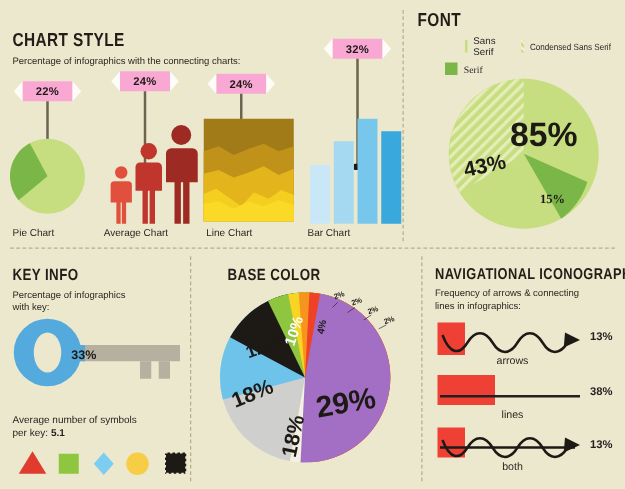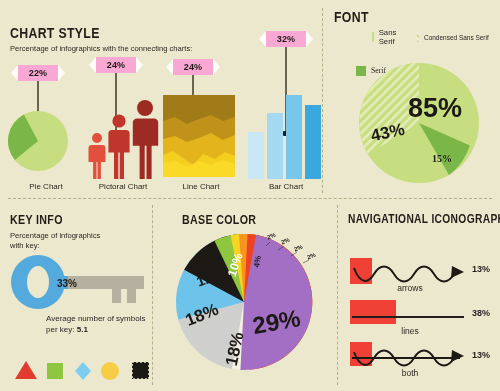--- a/index.html
+++ b/index.html
@@ -34,21 +34,21 @@
   
   .flag{position:absolute;height:16px;background:#f9a8d4;display:flex;align-items:center;
         justify-content:center;font-size:9px;font-weight:bold;letter-spacing:.2px;color:#1d1a16;}
   .flag:before{content:"";position:absolute;left:-7px;top:0;border-top:8px solid transparent;
         border-bottom:8px solid transparent;border-right:7px solid #fdfcf7;}
   .flag:after{content:"";position:absolute;right:-7px;top:0;border-top:8px solid transparent;
         border-bottom:8px solid transparent;border-left:7px solid #fdfcf7;}
   .stem{position:absolute;width:1.5px;background:#6b6450;}
   .stem-dot{position:absolute;width:5px;height:5px;background:#1d1a16;border-radius:1px;}
 
-  .chart-caption{position:absolute;font-size:8px;color:#2b2720;text-align:center;white-space:nowrap;}
+  .chart-caption{position:absolute;font-size:8px;color:#2b2720;text-align:left;white-space:nowrap;}
   svg{display:block;overflow:visible;}
 </style>
 </head>
 <body>
 
 <div class="divider div-v" style="left:322px;top:8px;height:185px;"></div>
 <div class="divider div-h" style="left:8px;top:198px;width:484px;"></div>
 <div class="divider div-v" style="left:152px;top:205px;height:180px;"></div>
 <div class="divider div-v" style="left:337px;top:205px;height:180px;"></div>
 
@@ -78,21 +78,21 @@
       </g>
       <g fill="#c0352c">
         <circle cx="36" cy="30" r="6.6"></circle>
         <path d="M29 39 h14 a3.6 3.6 0 0 1 3.6 3.6 v19 h-5.6 v26.4 h-4.3 v-26.4 h-1.4 v26.4 h-4.3 v-26.4 h-5.6 v-19 a3.6 3.6 0 0 1 3.6 -3.6 z"></path>
       </g>
       <g fill="#9e2b23">
         <circle cx="62" cy="17" r="8"></circle>
         <path d="M53 27.5 h18 a4.2 4.2 0 0 1 4.2 4.2 v23 h-6.6 v33.3 h-5.1 v-33.3 h-1.8 v33.3 h-5.1 v-33.3 h-6.8 v-23 a4.2 4.2 0 0 1 4.2 -4.2 z"></path>
       </g>
     </svg>
-    <div class="chart-caption" style="left:0;top:125px;width:80px;">Pictoral Chart</div>
+    <div class="chart-caption" style="left:0;top:125px;width:80px;">Average Chart</div>
   </div>
 
   <div style="position:absolute;left:155px;top:33px;width:72px;height:145px;">
     <div class="flag" style="left:8px;top:2px;width:40px;">24%</div>
     <div class="stem" style="left:27px;top:18px;height:64px;"></div>
     <div class="stem-dot" style="left:25px;top:80px;"></div>
     <svg width="72" height="82" viewBox="0 0 72 82" style="position:absolute;left:-2px;top:38px;">
       <rect x="0" y="0" width="72" height="82" fill="#a07b17"></rect>
       <path d="M0 26 L12 22 L24 29 L36 24 L48 20 L60 26 L72 22 L72 82 L0 82 Z" fill="#c1921a"></path>
       <path d="M0 44 L12 41 L24 47 L36 43 L48 38 L60 45 L72 40 L72 82 L0 82 Z" fill="#e3b41c"></path>
@@ -119,21 +119,21 @@
 <div class="panel" style="left:334px;top:8px;width:160px;height:182px;">
   <div class="sec-title" style="font-size:15px;">FONT</div>
 
   <div style="position:absolute;left:22px;top:20px;width:140px;">
     <div style="display:flex;align-items:center;gap:5px;padding-left:16px;">
       <span style="width:10px;height:10px;background:#c6de7f;display:inline-block;"></span>
       <span style="font-size:7.8px;">Sans Serif</span>
       <span style="width:10px;height:10px;display:inline-block;margin-left:16px;background:repeating-linear-gradient(45deg,#c6de7f 0 2px,#f2f0dd 2px 4px);"></span>
       <span style="font-size:7.2px;transform:scaleX(.9);transform-origin:left center;white-space:nowrap;">Condensed Sans Serif</span>
     </div>
-    <div style="display:flex;align-items:flex-start;gap:5px;margin-top:20px;">
+    <div style="display:flex;align-items:center;gap:5px;margin-top:4px;">
       <span style="width:10px;height:10px;background:#7ab648;display:inline-block;"></span>
       <span style="font-size:7.8px;font-family:'Liberation Serif',serif;">Serif</span>
     </div>
   </div>
 
   <svg width="126" height="126" viewBox="0 0 126 126" style="position:absolute;left:22px;top:52px;">
     <defs>
       <pattern id="hatch" width="6" height="6" patternTransform="rotate(45)" patternUnits="userSpaceOnUse">
         <rect width="6" height="6" fill="#c6de7f"></rect>
         <rect width="2.6" height="6" fill="#e6edb9"></rect>
@@ -157,21 +157,21 @@
   <svg width="140" height="58" viewBox="0 0 140 58" style="position:absolute;left:0px;top:42px;">
     <rect x="44" y="22" width="90" height="13" fill="#b5b0a0"></rect>
     <rect x="102" y="35" width="9" height="14" fill="#b5b0a0"></rect>
     <rect x="117" y="35" width="9" height="14" fill="#b5b0a0"></rect>
     <ellipse cx="28" cy="28" rx="27" ry="27" fill="#55aadd"></ellipse>
     <ellipse cx="28" cy="28" rx="11" ry="16" fill="#ece8cd"></ellipse>
     <rect x="44" y="22" width="14" height="13" fill="#55aadd"></rect>
     <text x="47" y="33" font-family="Liberation Sans, sans-serif" font-size="10" font-weight="bold" fill="#1d1a16">33%</text>
   </svg>
 
-  <div style="position:absolute;left:0;top:101px;font-size:8px;line-height:11px;margin-left:36px;">
+  <div style="position:absolute;left:0;top:118px;font-size:8px;line-height:11px;">
     <span>Average number of symbols</span><br>
     <span>per key:</span>
     <b>5.1</b>
   </div>
 
   <svg width="140" height="24" viewBox="0 0 140 24" style="position:absolute;left:3px;top:146px;">
     <polygon points="13,3 24,21 2,21" fill="#e13b30"></polygon>
     <rect x="34" y="5" width="16" height="16" fill="#8ec63f"></rect>
     <polygon points="70,4 78,13 70,22 62,13" fill="#7ccdf0"></polygon>
     <circle cx="97" cy="13" r="9" fill="#f7cd46"></circle>
@@ -211,20 +211,22 @@
           <path d="M34 -52 L40 -56"></path>
         <path d="M47 -46 L53 -50"></path>
           <path d="M59 -39 L65 -42"></path>
       </g>
     </g>
   </svg>
 </div>
 
 <div class="panel" style="left:348px;top:212px;width:150px;height:172px;">
   <div class="sec-title" style="font-size:12.5px;">NAVIGATIONAL ICONOGRAPHY</div>
+  <div class="sec-sub" style="margin-top:4px;">Frequency of arrows &amp; connecting
+lines in infographics:</div>
 
   <div style="position:absolute;left:0;top:44px;width:150px;height:38px;">
     <svg width="122" height="38" viewBox="0 0 122 38">
       <rect x="2" y="2" width="22" height="26" fill="#ef4036"></rect>
       <path d="M6 12 C12 28 20 28 26 18 C32 8 40 8 46 18 C52 28 60 28 66 18 C72 8 80 8 86 18 C92 28 100 28 106 18" stroke="#1d1a16" stroke-width="2" fill="none"></path>
       <polygon points="104,10 116,16 103,22" fill="#1d1a16"></polygon>
       <text x="62" y="35" font-size="8.5" fill="#2b2720" text-anchor="middle">arrows</text>
     </svg>
     <span style="position:absolute;left:124px;top:8px;font-size:9px;font-weight:bold;">13%</span>
   </div>

